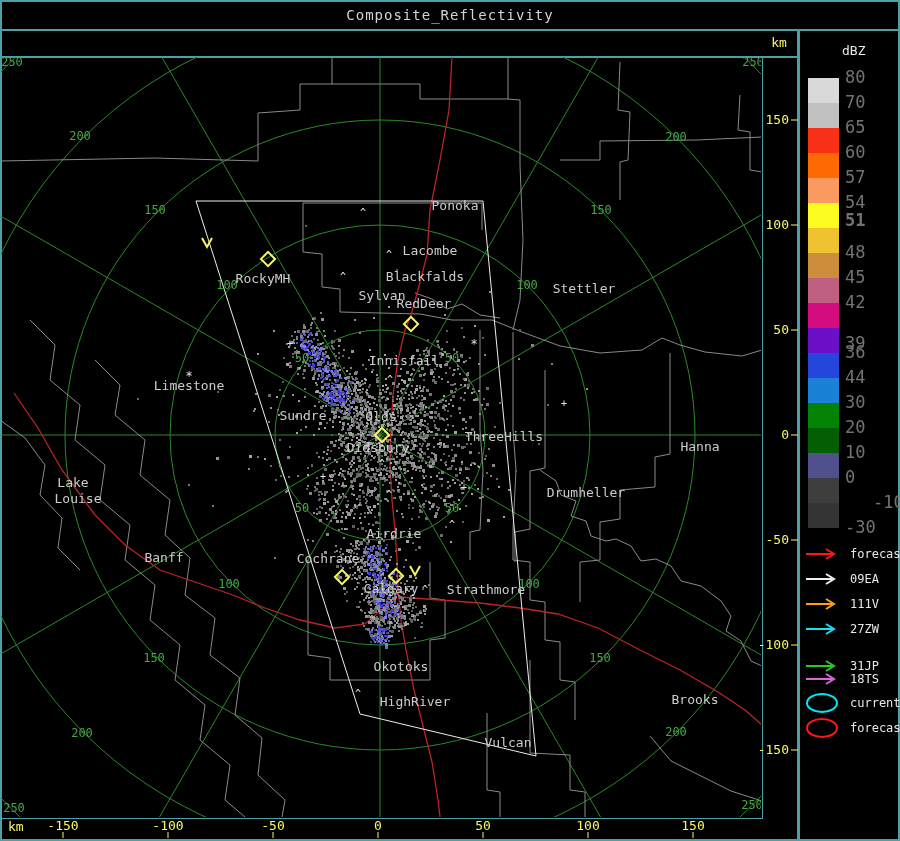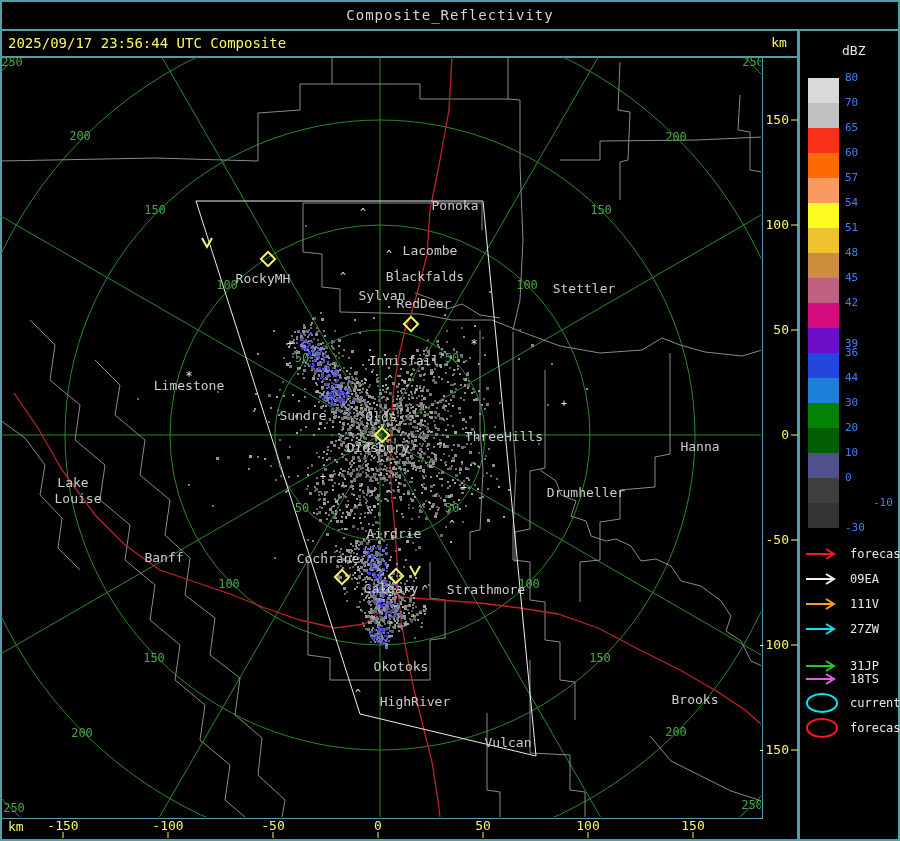--- a/index.html
+++ b/index.html
@@ -11,36 +11,35 @@
   #header-row{position:absolute;left:0;top:31px;width:798px;height:25px;border-bottom:2px solid #4ea0a8;}
   #timestamp{position:absolute;left:8px;top:4px;color:#f8f860;font-size:14px;}
   #hdr-km{position:absolute;left:762px;top:4px;width:34px;text-align:center;color:#f8f860;font-size:13px;}
   #divider{position:absolute;left:797px;top:31px;width:3px;height:810px;background:#4ea0a8;}
   #bottom-border{position:absolute;left:0;top:839px;width:900px;height:2px;background:#4ea0a8;}
   #map-border{position:absolute;left:0;top:56px;width:761px;height:761px;border:1px solid #4ea0a8;}
   svg#scene{position:absolute;left:0;top:0;z-index:1;pointer-events:none;}
   #side-panel{position:absolute;left:800px;top:31px;width:105px;height:810px;z-index:2;}
   #dbz-title{position:absolute;left:42px;top:12px;color:#e8e8e8;font-size:13px;}
   .cb-swatch{position:absolute;left:8px;width:31px;height:25px;}
-  .cb-label{position:absolute;left:45px;width:40px;color:#3b82f6;font-size:11px;line-height:15px;}
+  .cb-label{position:absolute;left:45px;width:40px;color:#737373;font-size:17px;line-height:15px;}
   .lg-row{position:absolute;left:4px;display:flex;align-items:center;gap:8px;}
   .lg-label{color:#e8e8e8;font-size:12px;white-space:nowrap;}
   text{font-family:"DejaVu Sans Mono","Liberation Mono",monospace;}
 </style>
 </head>
 <body>
 
 <div id="frame"></div>
 
 <div id="title-bar">
   <span>Composite_Reflectivity</span>
 </div>
 
 <div id="header-row">
-  <span id="timestamp">2025/09/17 23:56:44 UTC Composite</span>
   <span id="hdr-km">km</span>
 </div>
 
 <svg id="scene" width="900" height="841" viewBox="0 0 900 841">
   <defs>
     <clipPath id="mapclip">
         <rect x="1" y="57" width="760" height="760"></rect>
       </clipPath>
   </defs>
   <g id="map-group" clip-path="url(#mapclip)">
@@ -3057,21 +3056,21 @@
       <div class="cb-swatch" style="top: 397px; background: rgb(4, 94, 4);"></div>
       <div class="cb-swatch" style="top: 422px; background: rgb(80, 80, 140);"></div>
       <div class="cb-swatch" style="top: 447px; background: rgb(62, 62, 62);"></div>
       <div class="cb-swatch" style="top: 472px; background: rgb(52, 52, 52);"></div>
       <div class="cb-label" style="top: 39px;">80</div>
       <div class="cb-label" style="top: 64px;">70</div>
       <div class="cb-label" style="top: 89px;">65</div>
       <div class="cb-label" style="top: 114px;">60</div>
       <div class="cb-label" style="top: 139px;">57</div>
       <div class="cb-label" style="top: 164px;">54</div>
-      <div class="cb-label" style="top: 189px;">51</div>
+      <div class="cb-label" style="top: 182px; font-weight: bold;">51</div>
       <div class="cb-label" style="top: 214px;">48</div>
       <div class="cb-label" style="top: 239px;">45</div>
       <div class="cb-label" style="top: 264px;">42</div>
       <div class="cb-label" style="top: 305px;">39</div>
       <div class="cb-label" style="top: 314px;">36</div>
       <div class="cb-label" style="top: 339px;">44</div>
       <div class="cb-label" style="top: 364px;">30</div>
       <div class="cb-label" style="top: 389px;">20</div>
       <div class="cb-label" style="top: 414px;">10</div>
       <div class="cb-label" style="top: 439px;">0</div>

